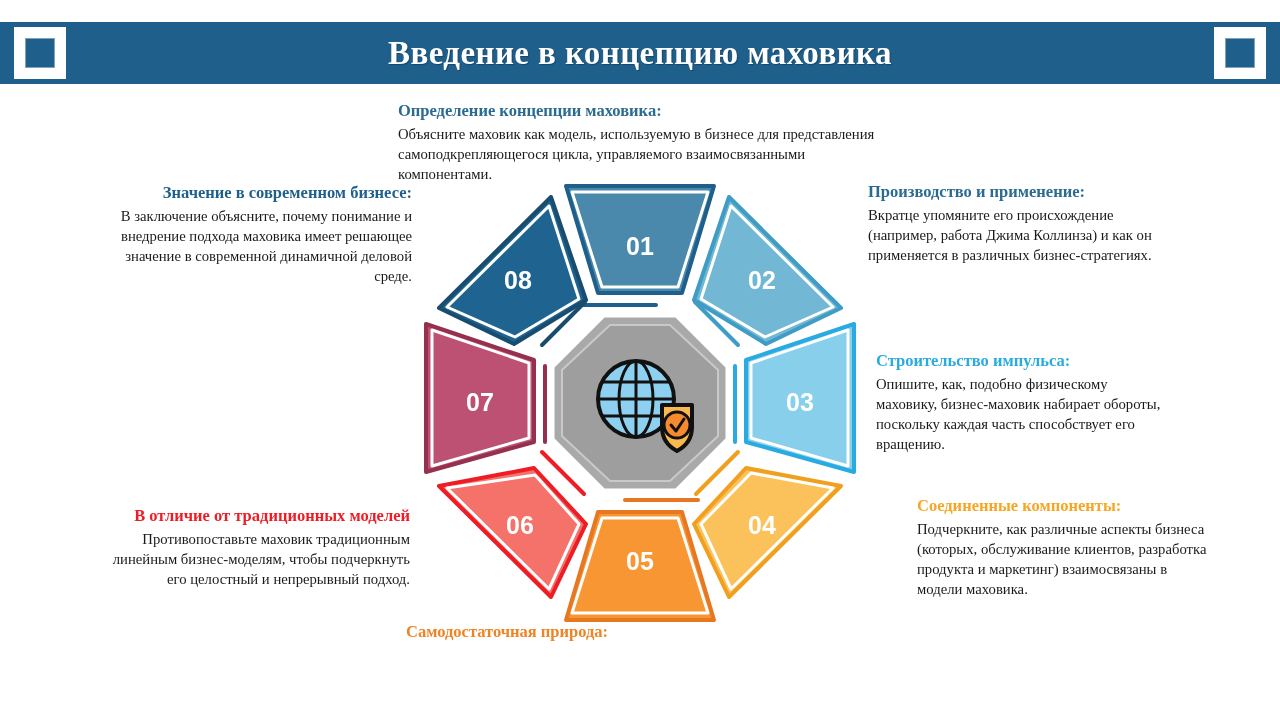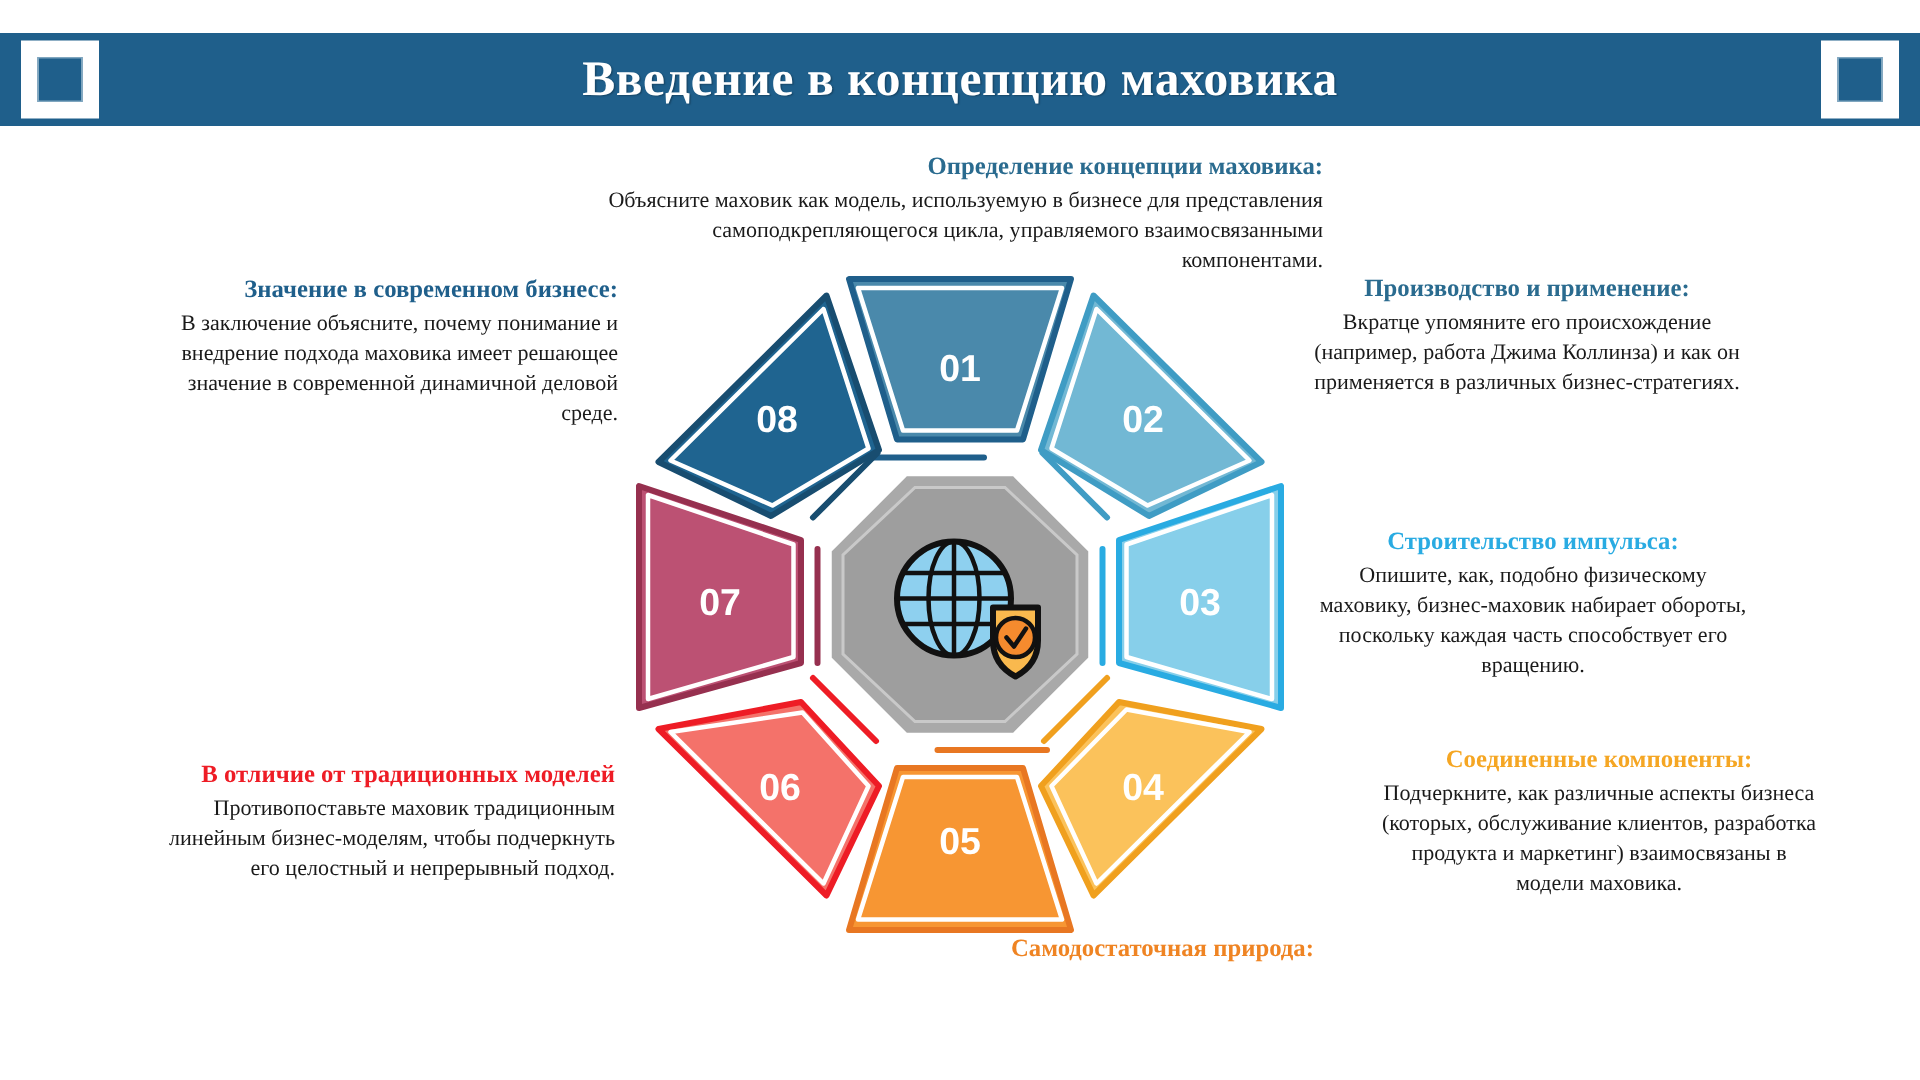--- a/index.html
+++ b/index.html
@@ -53,23 +53,23 @@
     font-size: 16.5px;
     line-height: 1.25;
     margin-bottom: 2px;
   }
   .tb .bd {
     font-size: 14.7px;
     line-height: 1.38;
     color: #1a1a1a;
   }
 
-  .al-left   { text-align: center; }
+  .al-left   { text-align: left; }
   .al-right  { text-align: right; }
-  .al-center { text-align: right; }
+  .al-center { text-align: left; }
 
   #tb-top      { left: 398px; top: 101px;  width: 484px; }
   #tb-r1       { left: 868px; top: 182px;  width: 300px; }
   #tb-r2       { left: 876px; top: 351px;  width: 292px; }
   #tb-r3       { left: 872px; top: 496px;  width: 298px; margin-left: 45px; }
   #tb-bottom   { left: 406px; top: 622px;  width: 470px; }
   #tb-l3       { left: 110px; top: 506px;  width: 300px; }
   #tb-l2       { left: 104px; top: 353px;  width: 306px; }
   #tb-l1       { left: 84px;  top: 183px;  width: 328px; }
 

